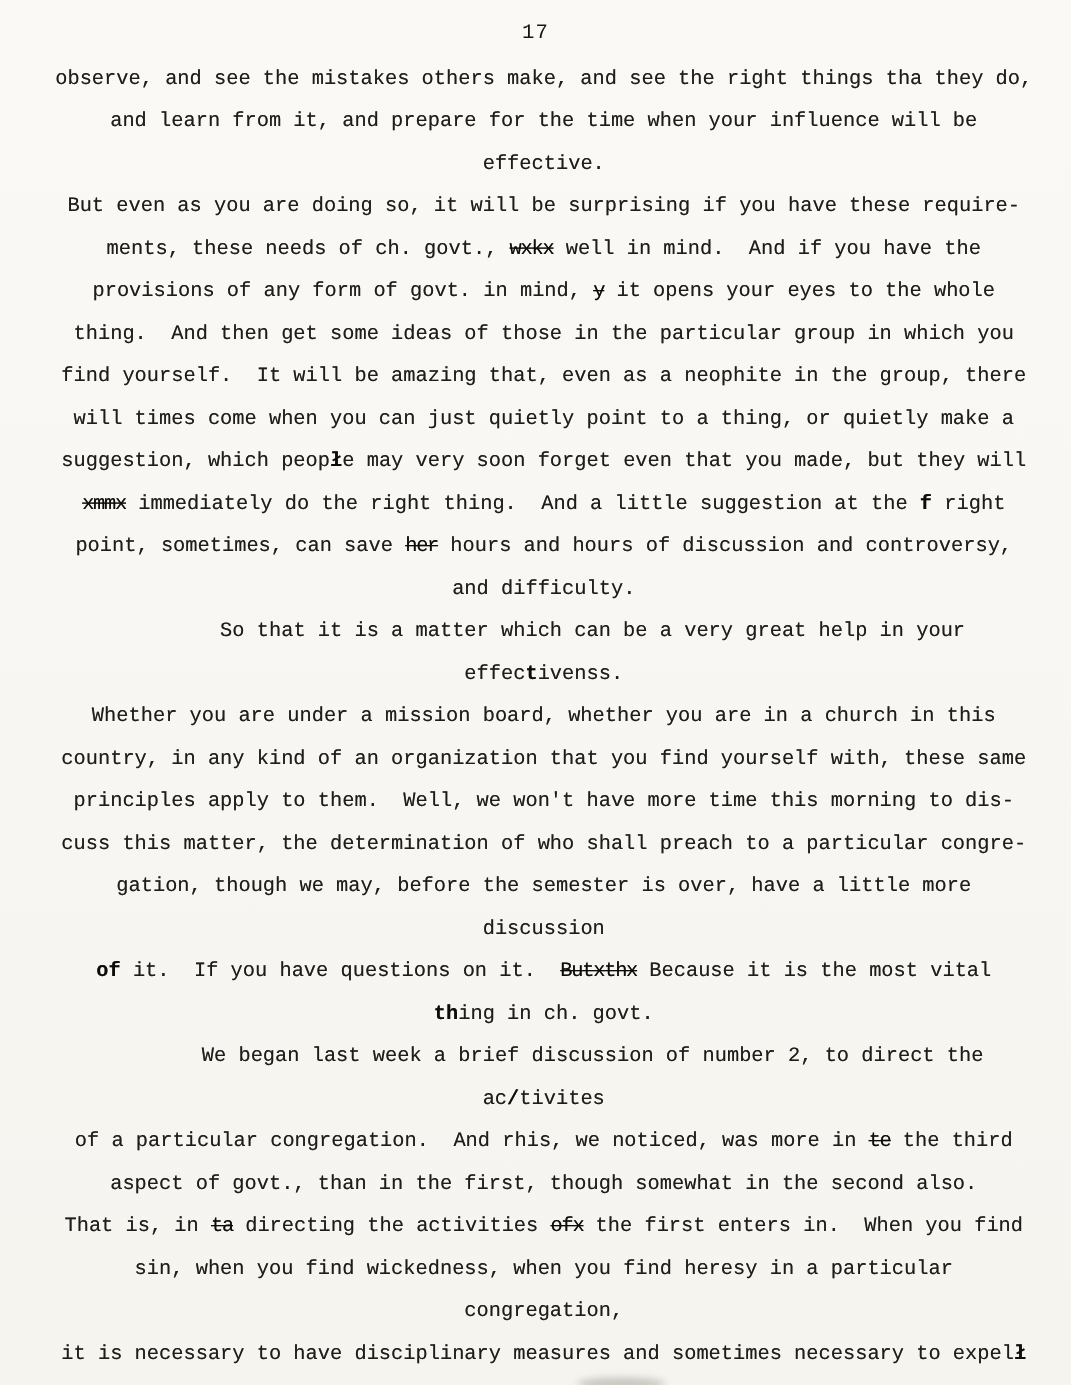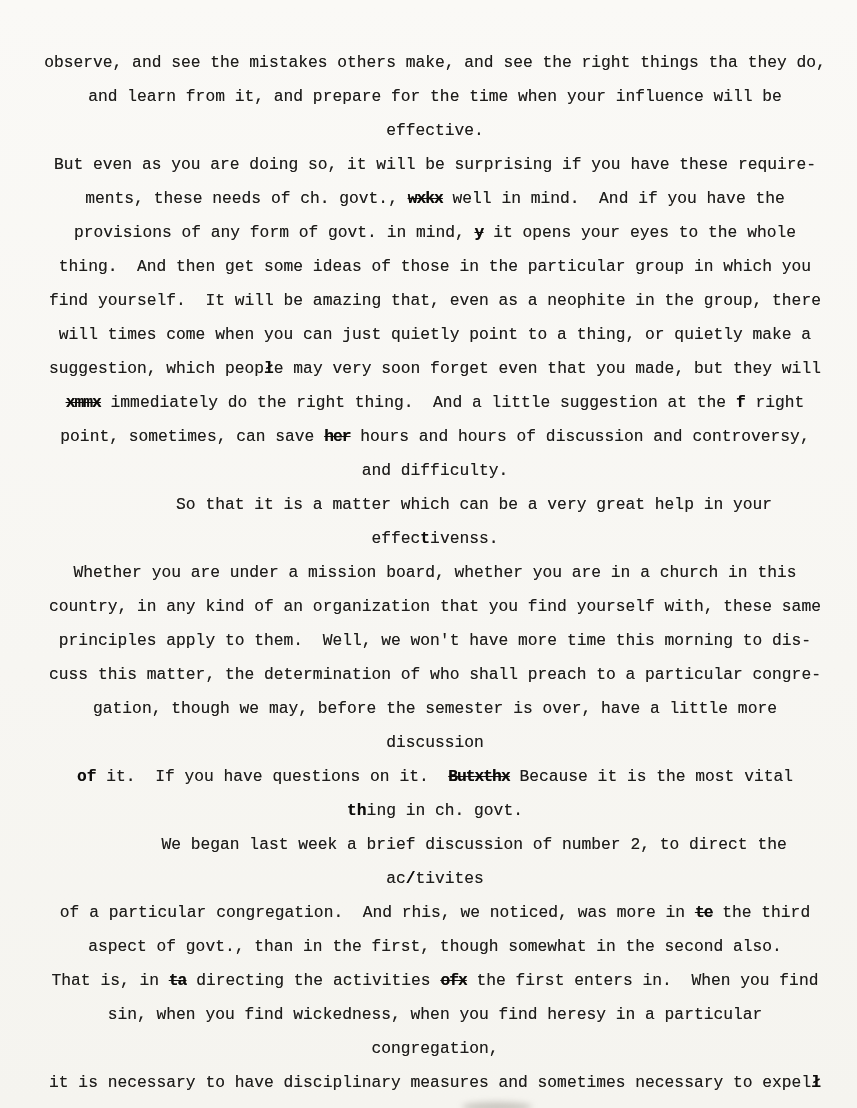--- a/index.html
+++ b/index.html
@@ -36,21 +36,21 @@
     line-height: 34px;
     white-space: pre-wrap;
     text-shadow: 0 0 0.5px rgba(20,18,16,0.55);
   }
   .line {
     min-height: 34px;
     text-align: center;
   }
   
   .xo {
-    font-weight: bold;
+    font-weight: normal;
     text-decoration: line-through;
     color: #0d0c0a;
     letter-spacing: -1px;
   }
   
   .ov {
     font-weight: bold;
     color: #0d0c0a;
   }
   .smudge {
@@ -61,15 +61,16 @@
     height: 10px;
     background: rgba(120,115,105,0.35);
     filter: blur(3px);
     border-radius: 50%;
   }
 </style>
 </head>
 <body>
 
 <div class="page">
+  <div class="page-number">17</div>
   <div class="text-body" id="text-body"><div class="line"><span>observe, and see the mistakes others make, and see the right things tha they do,</span></div><div class="line"><span>and learn from it, and prepare for the time when your influence will be effective.</span></div><div class="line"><span>But even as you are doing so, it will be surprising if you have these require-</span></div><div class="line"><span>ments, these needs of ch. govt., </span><span class="xo">wxkx</span><span> well in mind.  And if you have the</span></div><div class="line"><span>provisions of any form of govt. in mind, </span><span class="xo">y</span><span> it opens your eyes to the whole</span></div><div class="line"><span>thing.  And then get some ideas of those in the particular group in which you</span></div><div class="line"><span>find yourself.  It will be amazing that, even as a neophite in the group, there</span></div><div class="line"><span>will times come when you can just quietly point to a thing, or quietly make a</span></div><div class="line"><span>suggestion, which peop</span><span class="ov">ł</span><span>e may very soon forget even that you made, but they will</span></div><div class="line"><span class="xo">xmmx</span><span> immediately do the right thing.  And a little suggestion at the </span><span class="ov">f</span><span> right</span></div><div class="line"><span>point, sometimes, can save </span><span class="xo">her</span><span> hours and hours of discussion and controversy,</span></div><div class="line"><span>and difficulty.</span></div><div class="line"><span>        So that it is a matter which can be a very great help in your effec</span><span class="ov">t</span><span>ivenss.</span></div><div class="line"><span>Whether you are under a mission board, whether you are in a church in this</span></div><div class="line"><span>country, in any kind of an organization that you find yourself with, these same</span></div><div class="line"><span>principles apply to them.  Well, we won't have more time this morning to dis-</span></div><div class="line"><span>cuss this matter, the determination of who shall preach to a particular congre-</span></div><div class="line"><span>gation, though we may, before the semester is over, have a little more discussion</span></div><div class="line"><span class="ov">of</span><span> it.  If you have questions on it.  </span><span class="xo">Butxthx</span><span> Because it is the most vital</span></div><div class="line"><span class="ov">th</span><span>ing in ch. govt.</span></div><div class="line"><span>        We began last week a brief discussion of number 2, to direct the ac</span><span class="ov">/</span><span>tivites</span></div><div class="line"><span>of a particular congregation.  And rhis, we noticed, was more in </span><span class="xo">te</span><span> the third</span></div><div class="line"><span>aspect of govt., than in the first, though somewhat in the second also.</span></div><div class="line"><span>That is, in </span><span class="xo">ta</span><span> directing the activities </span><span class="xo">ofx</span><span> the first enters in.  When you find</span></div><div class="line"><span>sin, when you find wickedness, when you find heresy in a particular congregation,</span></div><div class="line"><span>it is necessary to have disciplinary measures and sometimes necessary to expel</span><span class="ov">ł</span></div><div class="line"><span>a man.  But that is com</span><span class="ov">pa</span><span>ratively rare.  More particularly, under this heading,</span></div></div>
   <div class="smudge"></div>
 </div>
 
 </body></html>

